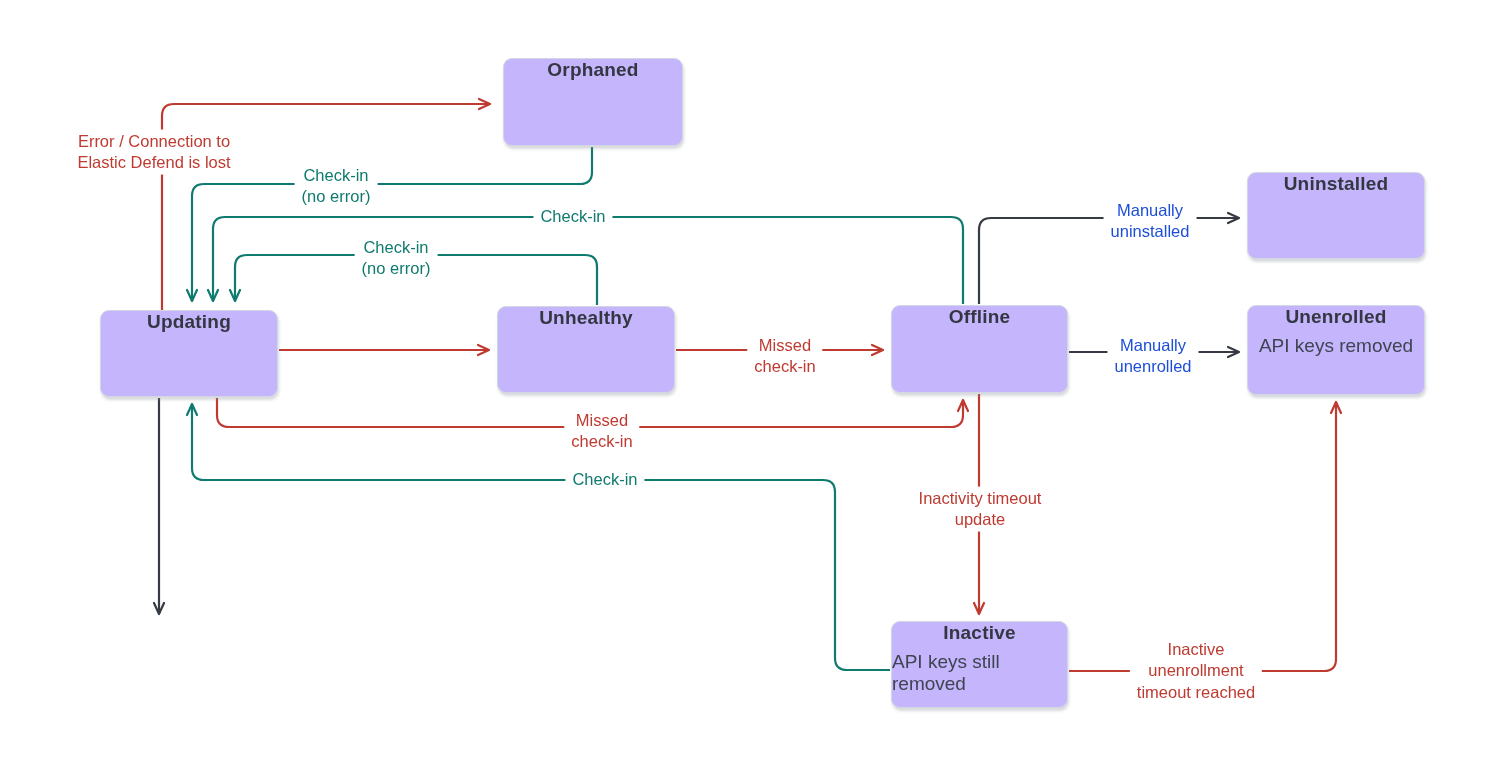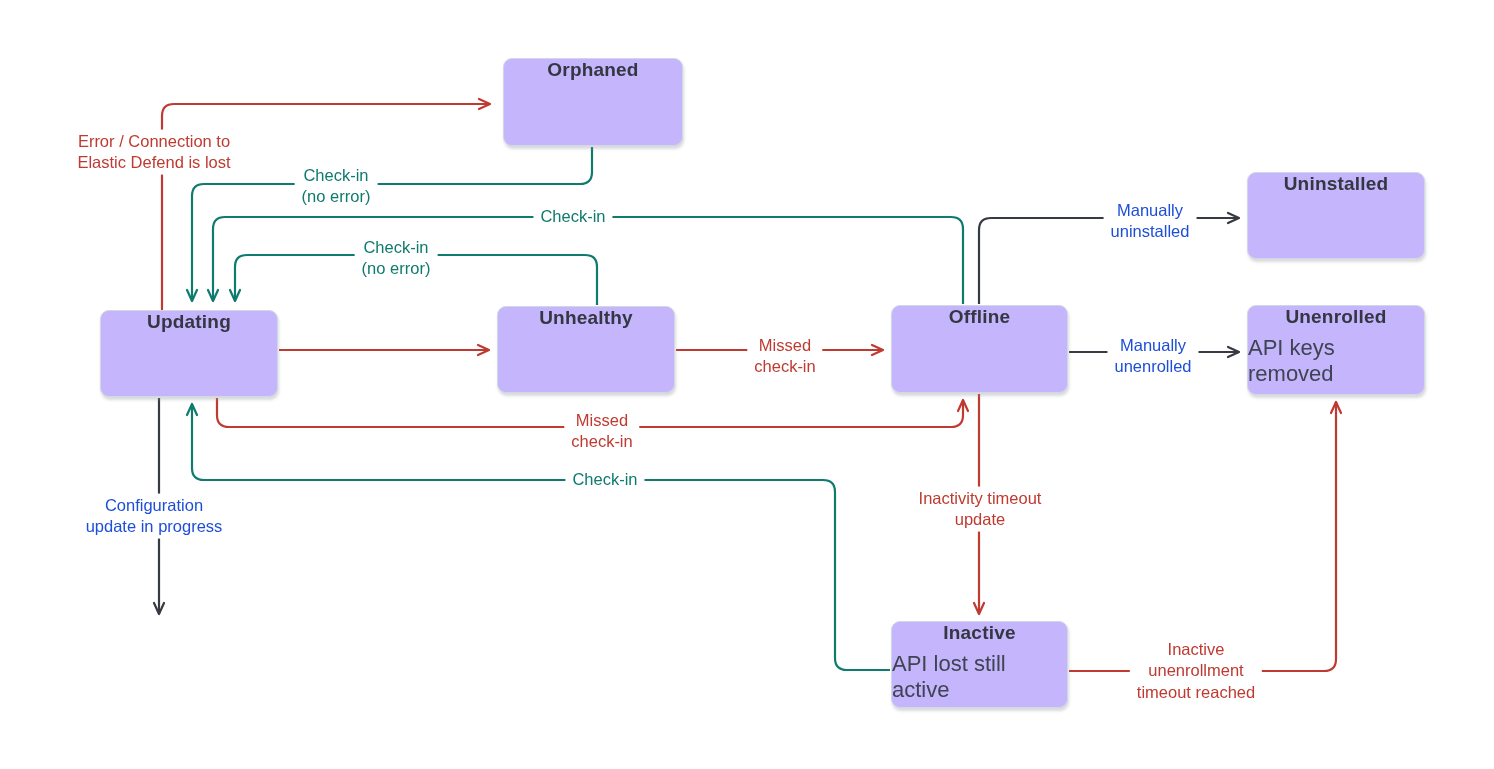--- a/index.html
+++ b/index.html
@@ -13,21 +13,21 @@
   .edge.success{stroke:#0f7a6e;}
   .edge.neutral{stroke:#363a42;}
 
   .node{
     position:absolute;background:#c4b5fd;border:1.5px solid #d2d8e3;border-radius:9px;
     box-shadow:1px 3px 3px rgba(140,145,155,.35);
     display:flex;flex-direction:column;align-items:center;justify-content:flex-start;gap:7px;
     box-sizing:border-box;
   }
   .node .title{font-weight:bold;font-size:19px;color:#343741;letter-spacing:.2px;}
-  .node .subtitle{font-size:22px;color:#3f4451;}
+  .node .subtitle{font-size:19px;color:#3f4451;}
 
   .edge-label{
     position:absolute;transform:translate(-50%,-50%);background:#ffffff;
     padding:1px 7px;font-size:16.5px;line-height:1.3;text-align:center;white-space:pre-line;
   }
   .edge-label.error{color:#bf3a30;}
   .edge-label.success{color:#0f7a6e;}
   .edge-label.neutral{color:#1d4ed8;}
 </style>
 </head>
@@ -72,22 +72,20 @@
 (no error)</div>
   <div class="edge-label error" style="left:785px;top:356px">Missed
 check-in</div>
   <div class="edge-label neutral" style="left:1150px;top:221px">Manually
 uninstalled</div>
   <div class="edge-label neutral" style="left:1153px;top:356px">Manually
 unenrolled</div>
   <div class="edge-label error" style="left:602px;top:431px">Missed
 check-in</div>
   <div class="edge-label success" style="left:605px;top:480px">Check-in</div>
-  <div class="edge-label neutral" style="left:154px;top:516px">Configuration
-update in progress</div>
   <div class="edge-label error" style="left:980px;top:509px">Inactivity timeout
 update</div>
   <div class="edge-label error" style="left:1196px;top:671px">Inactive
 unenrollment
 timeout reached</div>
 
   <div class="node" style="left:503px;top:58px;width:180px;height:88px">
     <div class="title">Orphaned</div>
   </div>
 
@@ -108,16 +106,16 @@
   </div>
 
   <div class="node" style="left:1247px;top:305px;width:178px;height:90px">
     <div class="title">Unenrolled</div>
     <div class="subtitle">API keys removed</div>
   </div>
 
 
   <div class="node" style="left:891px;top:621px;width:177px;height:87px">
     <div class="title">Inactive</div>
-    <div class="subtitle">API lost still active</div>
+    <div class="subtitle">API keys still removed</div>
   </div>
 
 </div>
 
 </body></html>

